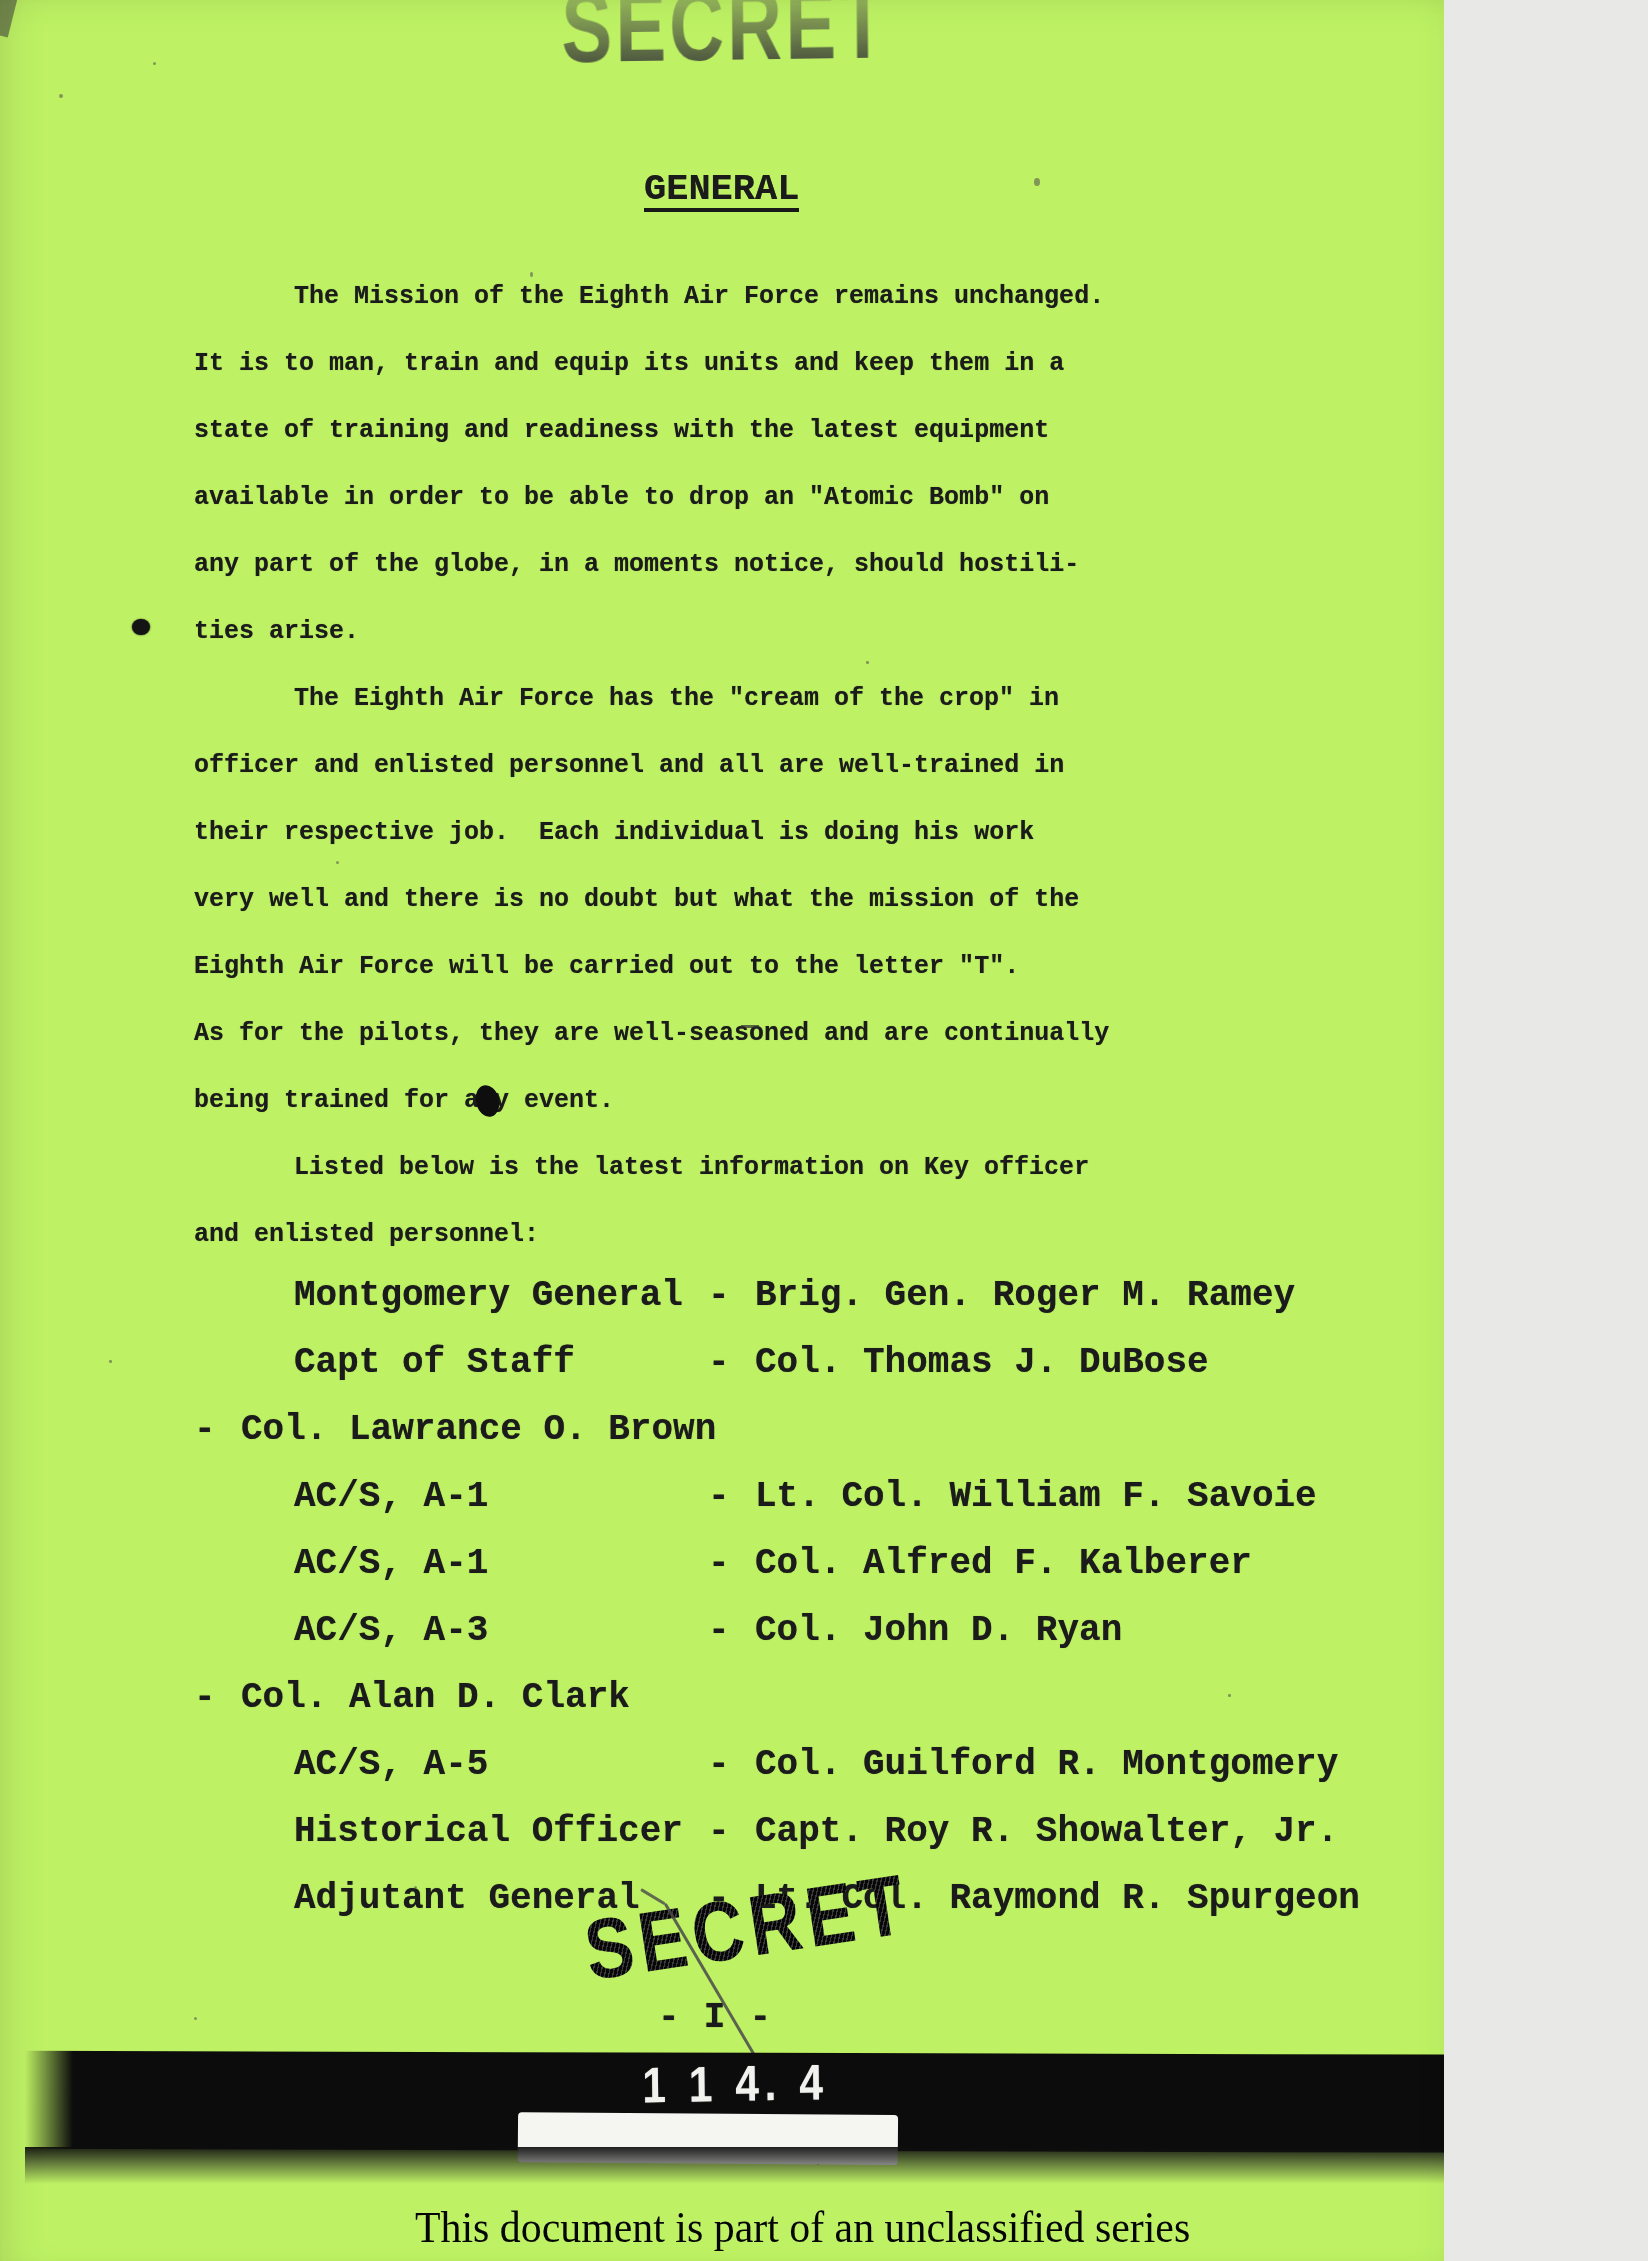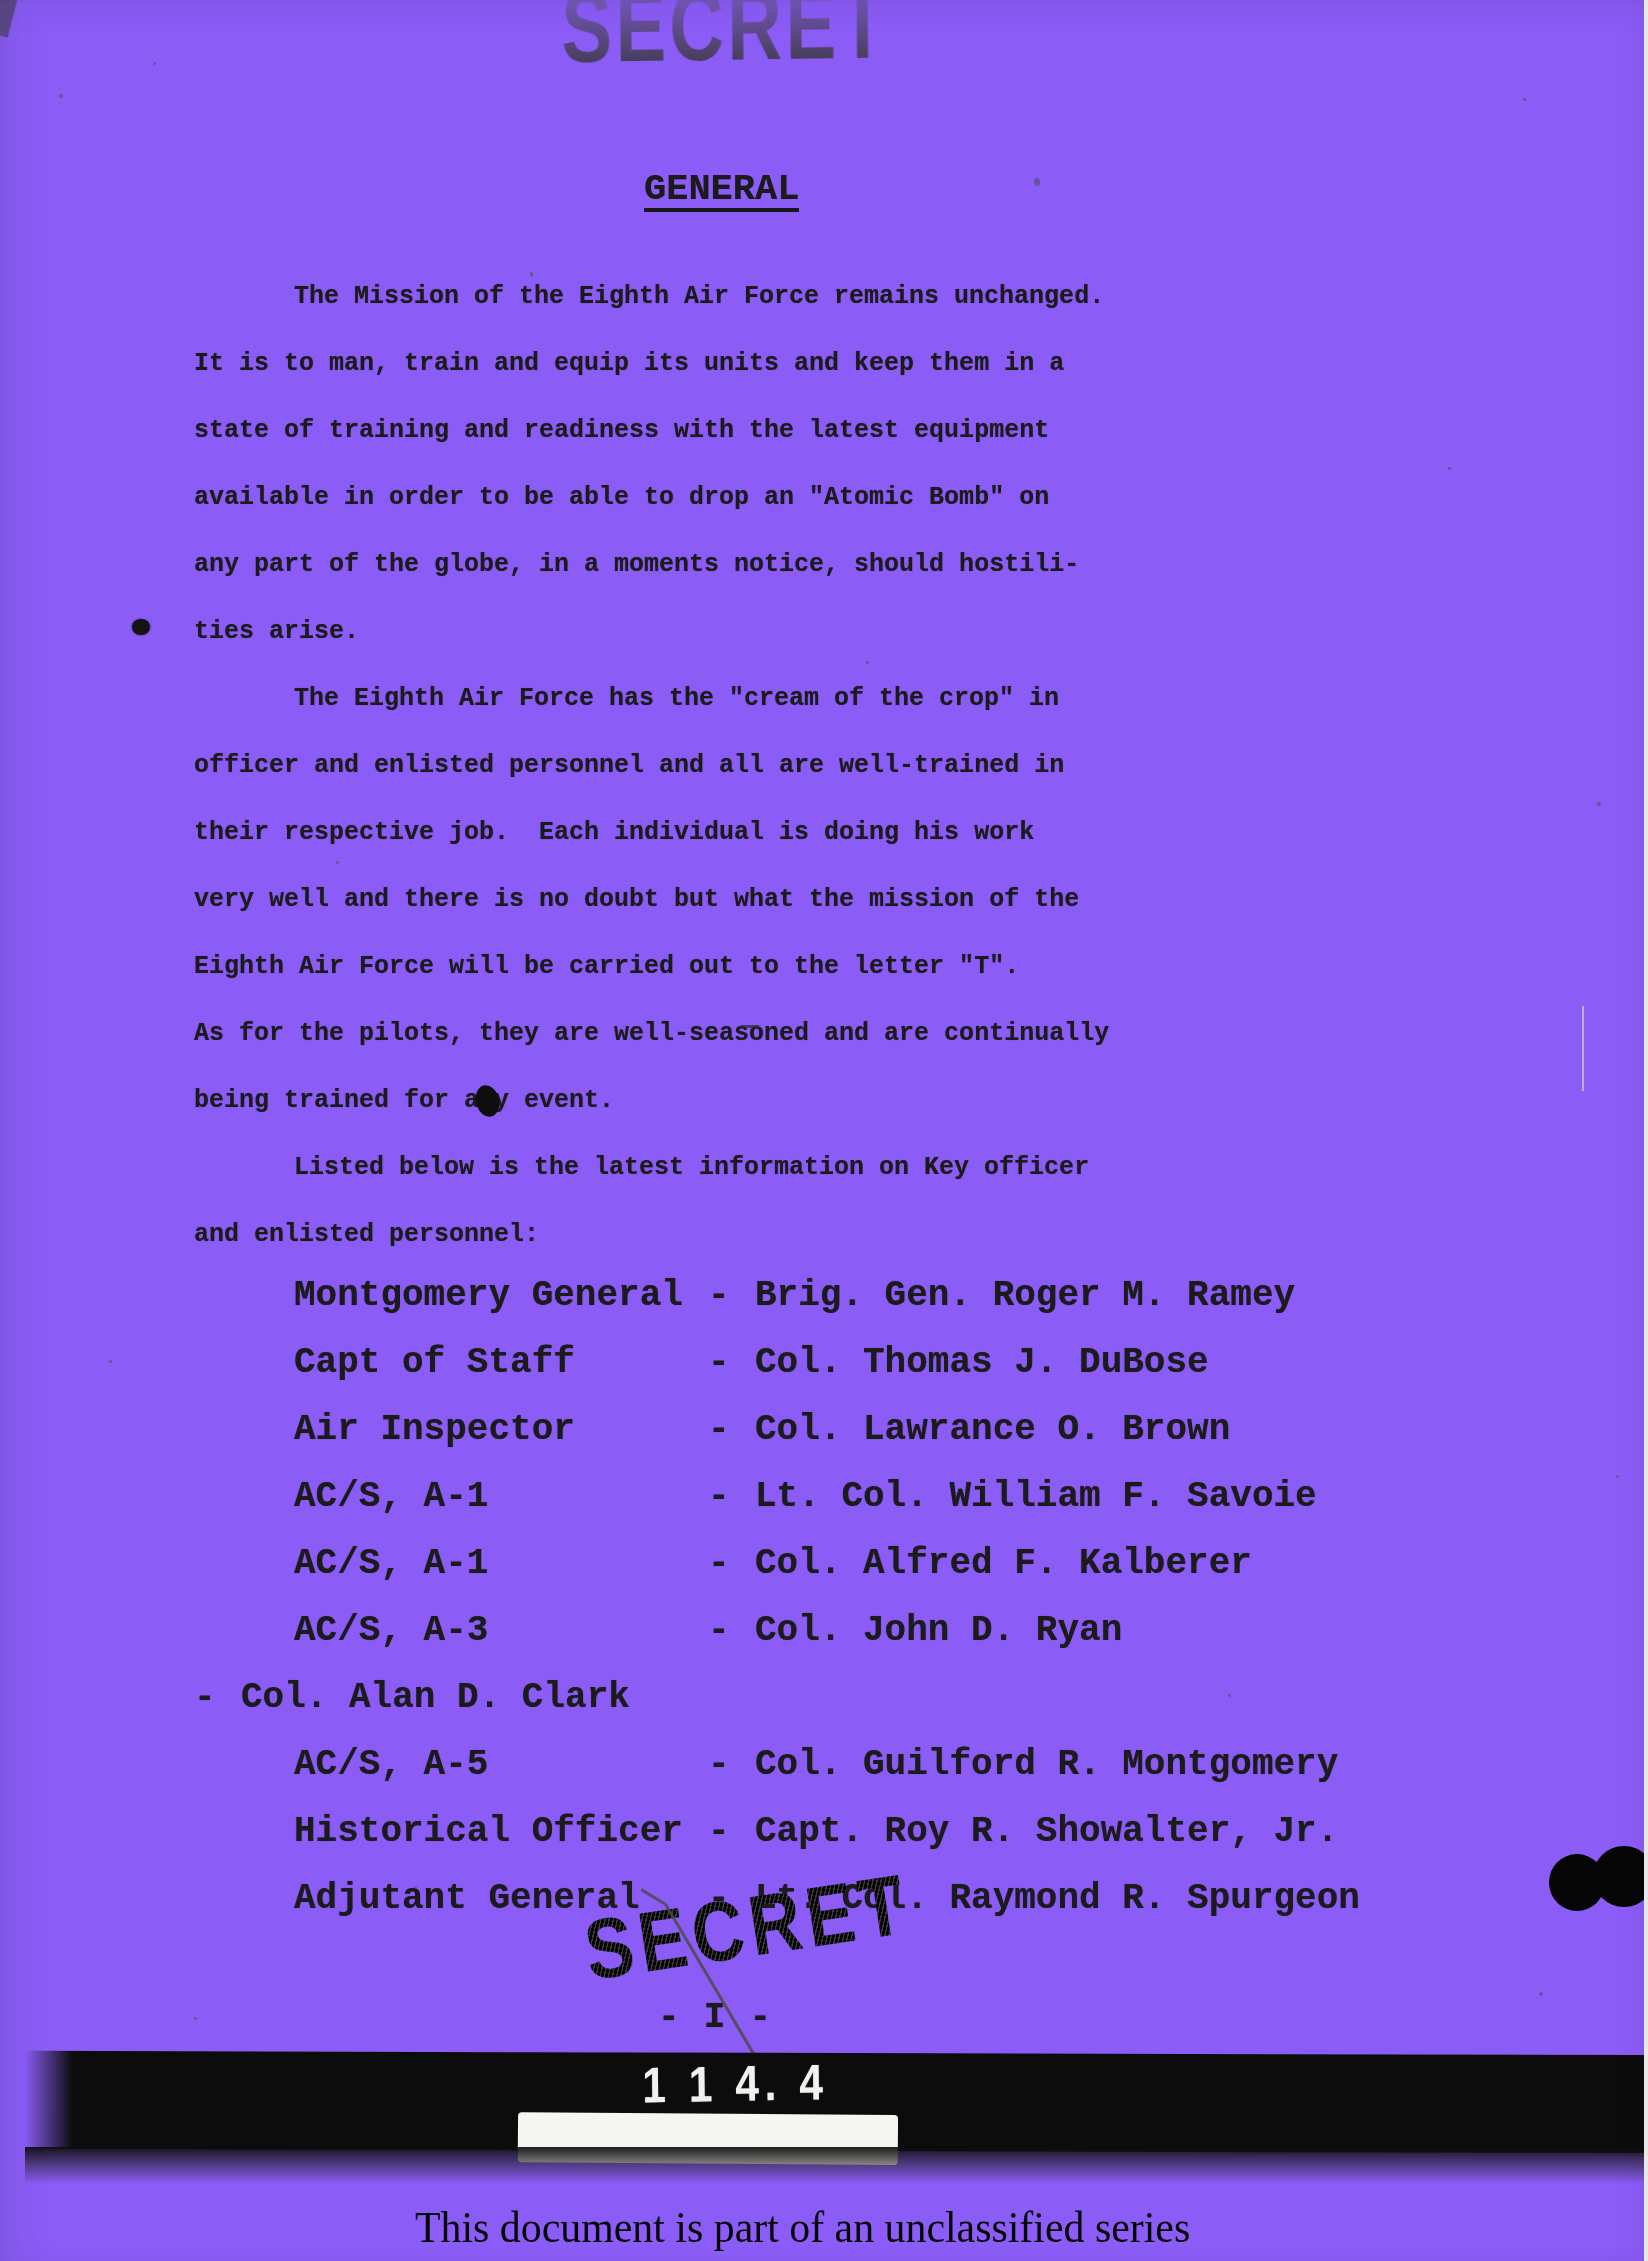--- a/index.html
+++ b/index.html
@@ -1,19 +1,19 @@
 <!DOCTYPE html>
 <html style="font-size:10.3px"><head>
 <meta charset="utf-8">
 <style>
   html,body{margin:0;padding:0;background:#e8e8e6;}
   .page{
     position:relative;
-    width:1644px;height:2261px;
-    background:#8b5cf6;
+    width:1444px;height:2261px;
+    background:#bef264;
     overflow:hidden;
     font-family:"Liberation Mono", monospace;
     color:#1b1b1b;
   }
   .page::after{
     content:"";position:absolute;inset:0;pointer-events:none;
     box-shadow:inset 29px 0 45px -29px rgba(40,40,40,.18),
                inset -22.6px 0 45px -36px rgba(40,40,40,.10),
                inset 0 29px 45px -36px rgba(40,40,40,.10);
   }
@@ -129,21 +129,20 @@
 
   <div class="officer-block" id="officer-rows"><div class="officer-row">
     <span class="o-label">Montgomery General</span>
     <span class="o-dash">-</span>
     <span class="o-name">Brig. Gen. Roger M. Ramey</span>
   </div><div class="officer-row">
     <span class="o-label">Capt of Staff</span>
     <span class="o-dash">-</span>
     <span class="o-name">Col. Thomas J. DuBose</span>
   </div><div class="officer-row">
-    <span class="o-label">Air Inspector</span>
     <span class="o-dash">-</span>
     <span class="o-name">Col. Lawrance O. Brown</span>
   </div><div class="officer-row">
     <span class="o-label">AC/S, A-1</span>
     <span class="o-dash">-</span>
     <span class="o-name">Lt. Col. William F. Savoie</span>
   </div><div class="officer-row">
     <span class="o-label">AC/S, A-1</span>
     <span class="o-dash">-</span>
     <span class="o-name">Col. Alfred F. Kalberer</span>

